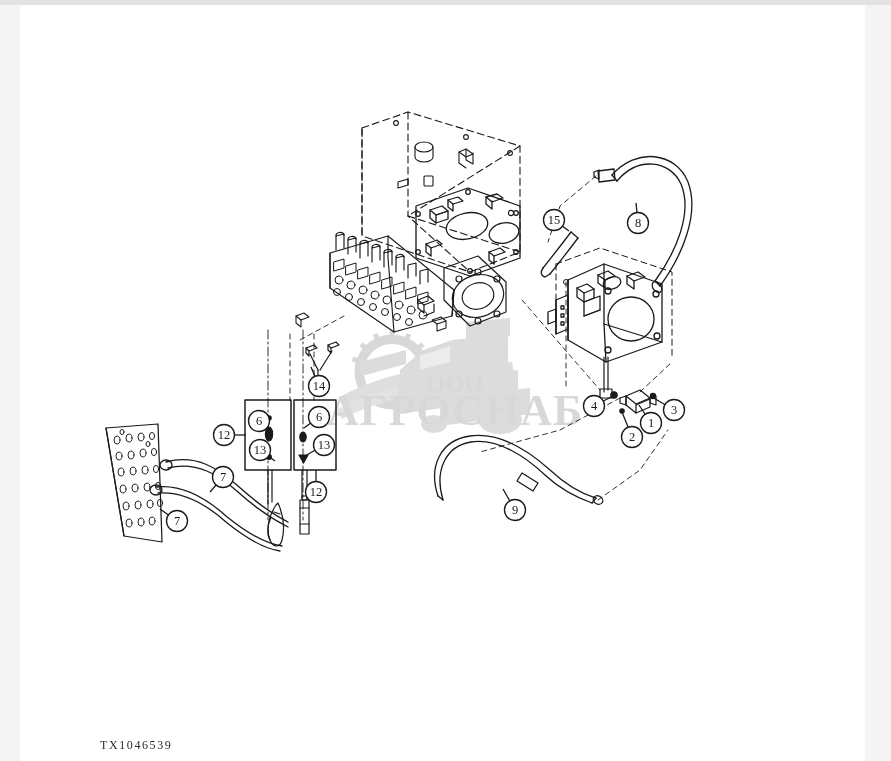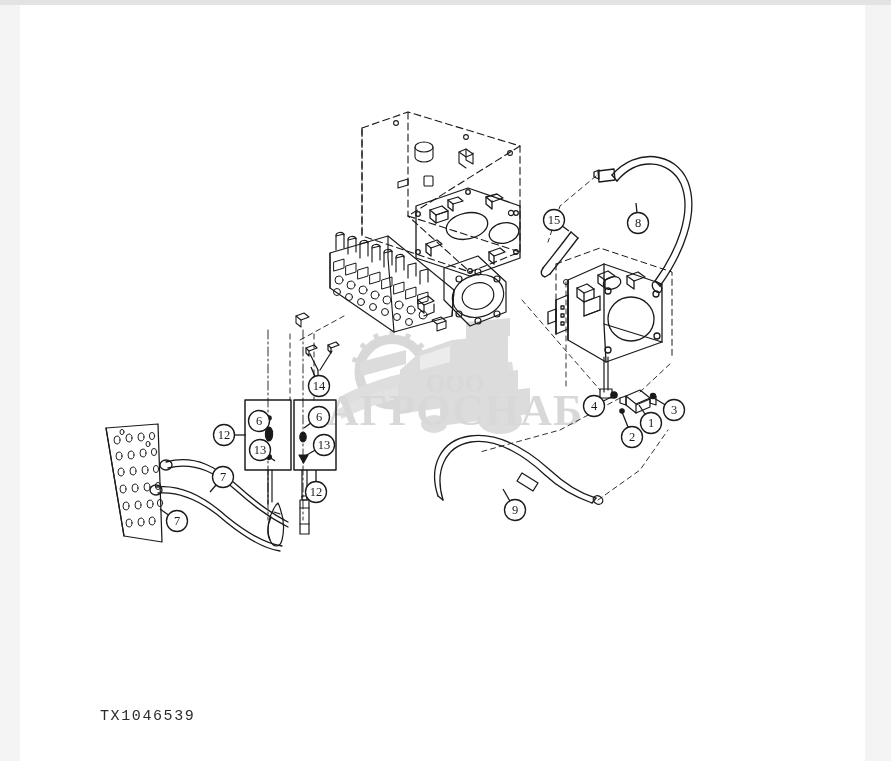--- a/index.html
+++ b/index.html
@@ -31,23 +31,23 @@
   }
   #drawing {
     position: absolute;
     left: 0; top: 0;
     width: 891px;
     height: 761px;
   }
   #partno {
     position: absolute;
     left: 100px;
-    top: 708px;
-    font-family: Liberation Mono, monospace;
-    font-size: 15px;
+    top: 738px;
+    font-family: Liberation Serif, serif;
+    font-size: 12px;
     letter-spacing: 1.6px;
     color: #2b2b2b;
     white-space: nowrap;
   }
   .wm-text {
     font-family: "Liberation Serif", serif;
     font-weight: bold;
     fill: #d8d8d8;
   }
 </style>

